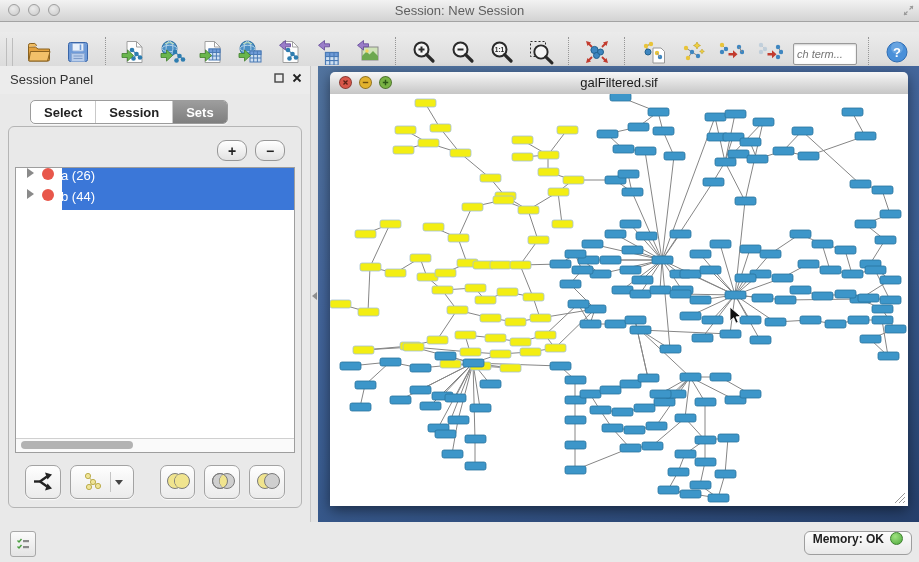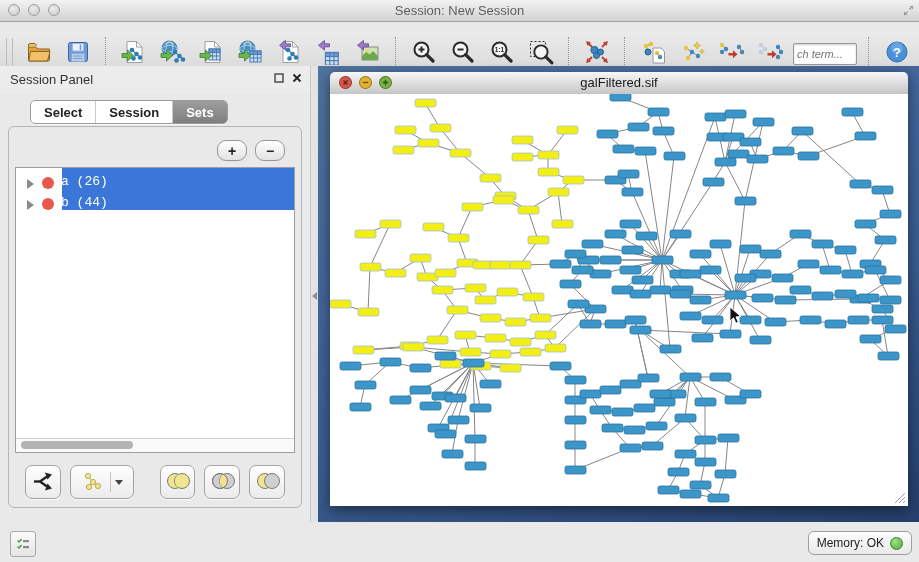--- a/index.html
+++ b/index.html
@@ -39,21 +39,21 @@
   .seg:first-child{border-left:none;}
   .seg.sel{background:linear-gradient(#9d9d9d,#7f7f7f);color:#fff;font-weight:bold;text-align:right;}
   .innerpanel{position:absolute;left:8px;top:60px;right:8px;height:380px;
     border:1px solid #b5b5b5;border-radius:6px;background:#e9e9e9;}
   .setops{position:absolute;top:13px;right:16px;display:flex;gap:8px;}
   .opbtn{width:28px;height:19px;border:1px solid #979797;border-radius:9px;
     background:linear-gradient(#ffffff,#e2e2e2);display:flex;align-items:center;
     justify-content:center;font-weight:bold;font-size:14px;color:#222;line-height:1;}
   .setlist{position:absolute;left:6px;top:40px;right:6px;height:284px;background:#fff;
     border:1px solid #9e9e9e;overflow:hidden;}
-  .setrow{position:relative;height:21px;display:flex;align-items:flex-end;font-family:Liberation Mono, monospace;}
+  .setrow{position:relative;height:21px;display:flex;align-items:flex-start;}
   .rowsel{position:absolute;left:46px;right:0;top:0;bottom:0;background:#3b77d8;}
   .expander{width:0;height:0;border-left:7px solid #8a8a8a;border-top:5px solid transparent;
     border-bottom:5px solid transparent;margin-left:11px;}
   .setdot{width:12px;height:12px;border-radius:50%;background:#e8574b;margin-left:8px;z-index:1;}
   .setlabel{color:#fff;margin-left:7px;z-index:1;font-size:13px;}
   .hscroll{position:absolute;left:0;right:0;bottom:0;height:13px;background:#fafafa;
     border-top:1px solid #d0d0d0;}
   .hthumb{position:absolute;left:5px;top:2px;width:112px;height:8px;border-radius:4px;background:#b3b3b3;}
   .actions{position:absolute;left:16px;right:16px;bottom:8px;height:34px;display:flex;gap:9px;align-items:center;}
   .abtn{height:32px;border:1px solid #a3a3a3;border-radius:7px;
@@ -85,22 +85,22 @@
   .fcontent{position:absolute;left:0;top:22px;right:0;bottom:0;background:#ffffff;overflow:hidden;}
   .grip{position:absolute;right:2px;bottom:2px;}
   
   .netsvg{position:absolute;left:0;top:0;}
   
   .statusbar{position:absolute;left:0;bottom:0;right:0;height:40px;background:#e9e9e9;}
   .taskbtn{position:absolute;left:10px;top:9px;width:24px;height:24px;border:1px solid #a8a8a8;
     border-radius:3px;background:linear-gradient(#fbfbfb,#e4e4e4);display:flex;
     align-items:center;justify-content:center;}
   .membtn{position:absolute;right:7px;top:9px;height:22px;border:1px solid #9e9e9e;border-radius:6px;
-    background:linear-gradient(#fdfdfd,#e9e9e9);display:flex;align-items:center;gap:6px;
-    padding:0 8px;font-size:12px;color:#222;}
+    background:linear-gradient(#fdfdfd,#e9e9e9);display:flex;align-items:flex-start;gap:6px;
+    padding:0 8px;font-size:12px;color:#222;font-weight:bold;}
   .memdot{width:13px;height:13px;border-radius:50%;background:radial-gradient(circle at 38% 32%,#9fe37f,#4ea83c);
     border:1px solid #3c7f2e;box-sizing:border-box;}
 </style>
 </head>
 <body>
 
 <div id="win">
 
   <div class="titlebar">
     <div class="tlights">

